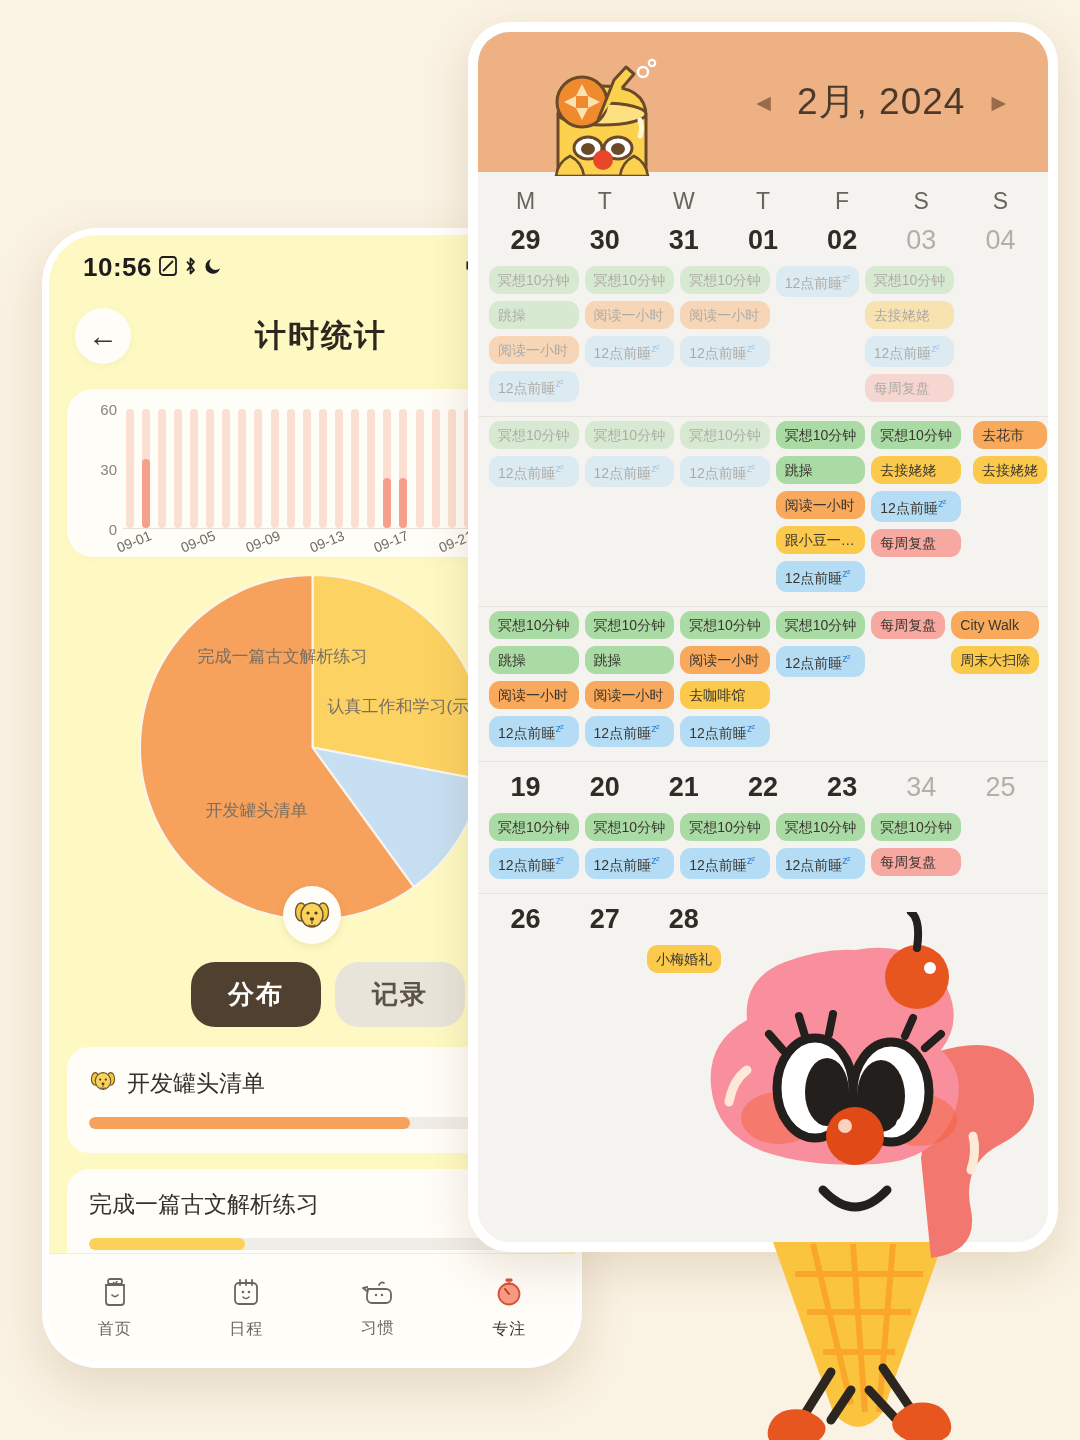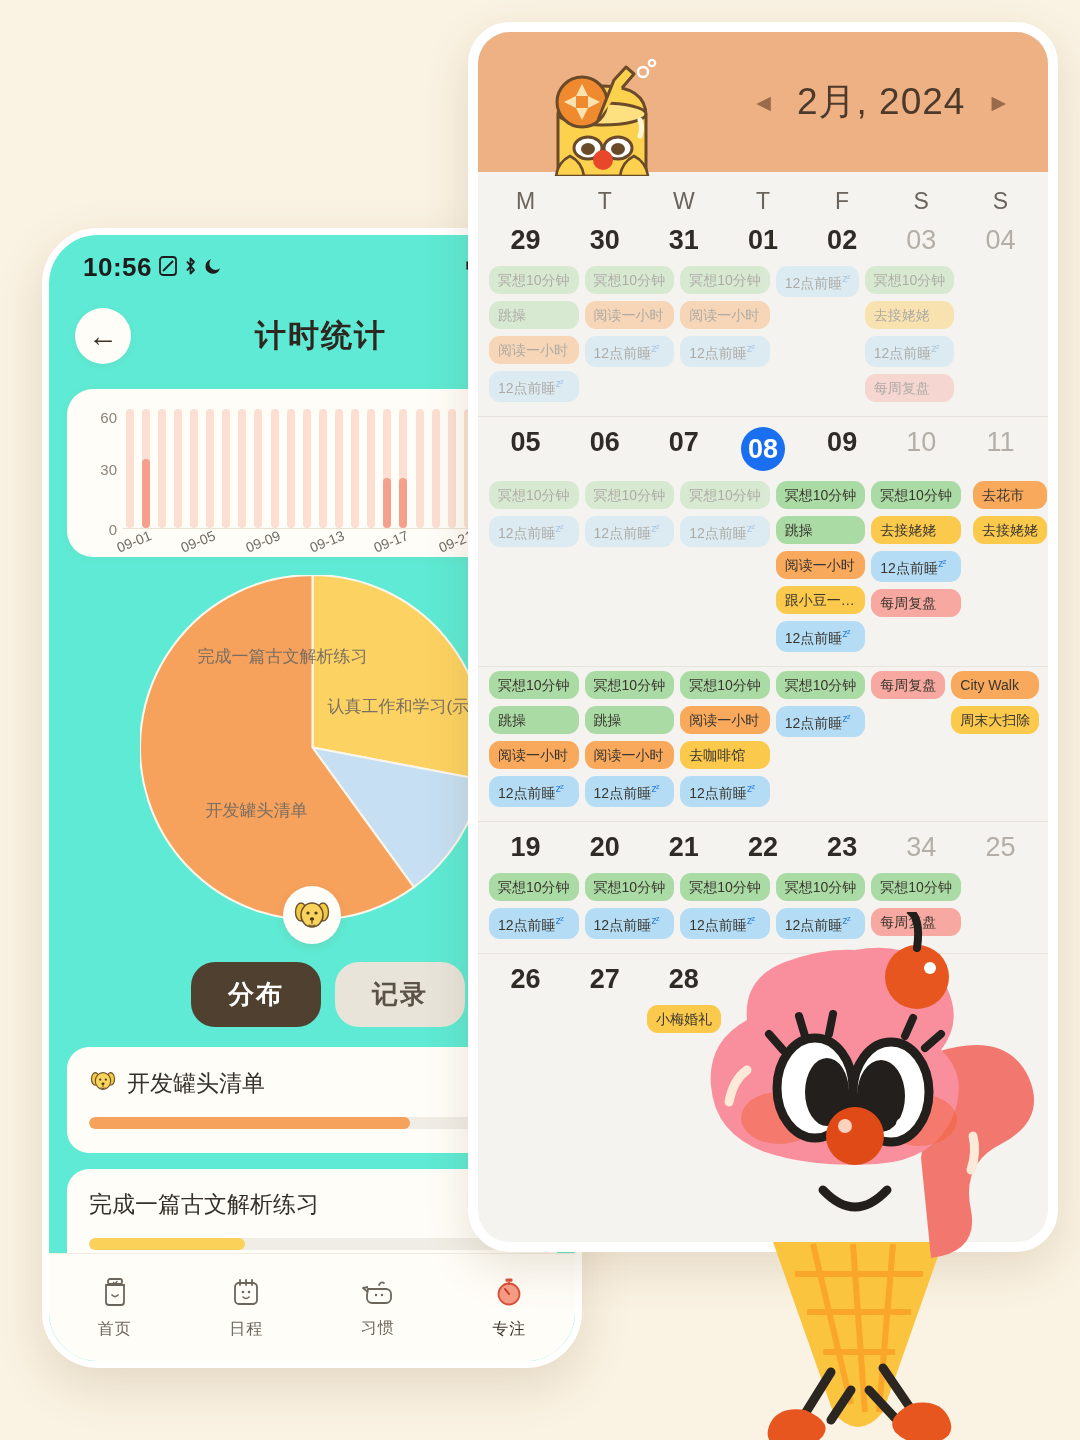--- a/index.html
+++ b/index.html
@@ -8,21 +8,21 @@
     background: #faf2e3;
     font-family: "Liberation Sans", "DejaVu Sans", sans-serif;
     overflow: hidden;
   }
   #stage { position: relative; width: 1080px; height: 1440px; overflow: hidden; }
 
   
   #phone {
     position: absolute; left: 42px; top: 228px;
     width: 540px; height: 1140px;
-    background: #5eead4;
+    background: #fef9c3;
     border-radius: 56px;
     box-shadow: 0 18px 48px rgba(120,90,40,.17);
     border: 7px solid #ffffff;
     overflow: hidden;
   }
   .statusbar {
     height: 56px; display: flex; align-items: center;
     justify-content: space-between; padding: 8px 30px 0 34px;
   }
   .sb-left { display: flex; align-items: center; gap: 7px; }
@@ -201,21 +201,21 @@
     <div class="navtop">
       <div class="backbtn">←</div>
       <div class="pagetitle">计时统计</div>
     </div>
 
     <div class="chartcard">
       <div class="chartbox">
         <div class="yaxis" id="yaxis">
             <div class="ylab" style="top: 100%;">0</div>
             <div class="ylab" style="top: 50%;">30</div>
-            <div class="ylab" style="top: 0%; margin-top: 8px;">60</div>
+            <div class="ylab" style="top: 0%;">60</div>
           </div>
         <div class="plot" id="plot">
             <div class="bar-slot">
               <div class="bar-bg" style="background: rgb(251, 223, 210);"></div>
             </div>
             <div class="bar-slot">
               <div class="bar-bg" style="background: rgb(251, 223, 210);"></div>
               <div class="bar-val" style="height: 58.3333%; background: rgb(244, 160, 138);"></div>
             </div>
             <div class="bar-slot">
@@ -498,29 +498,20 @@
               <div class="tag faded" style="background: rgb(170, 219, 165);">冥想10分钟</div>
               <div class="tag faded" style="background: rgb(251, 201, 76);">去接姥姥</div>
               <div class="tag faded" style="background: rgb(180, 221, 245);">12点前睡<span class="zz">zᶻ</span></div>
               <div class="tag faded" style="background: rgb(247, 168, 160);">每周复盘</div>
             </div>
             <div class="tagcol"></div>
             <div class="tagcol"></div>
           </div>
         </div>
         <div class="weekrow">
-          <div class="daynums">
-            <div class="dn">05</div>
-            <div class="dn">06</div>
-            <div class="dn">07</div>
-            <div class="dn"><span class="sel" style="background: rgb(26, 111, 240);">08</span></div>
-            <div class="dn">09</div>
-            <div class="dn dim">10</div>
-            <div class="dn dim">11</div>
-          </div>
           <div class="tagcols">
             <div class="tagcol">
               <div class="tag faded" style="background: rgb(170, 219, 165);">冥想10分钟</div>
               <div class="tag faded" style="background: rgb(180, 221, 245);">12点前睡<span class="zz">zᶻ</span></div>
             </div>
             <div class="tagcol">
               <div class="tag faded" style="background: rgb(170, 219, 165);">冥想10分钟</div>
               <div class="tag faded" style="background: rgb(180, 221, 245);">12点前睡<span class="zz">zᶻ</span></div>
             </div>
             <div class="tagcol">

